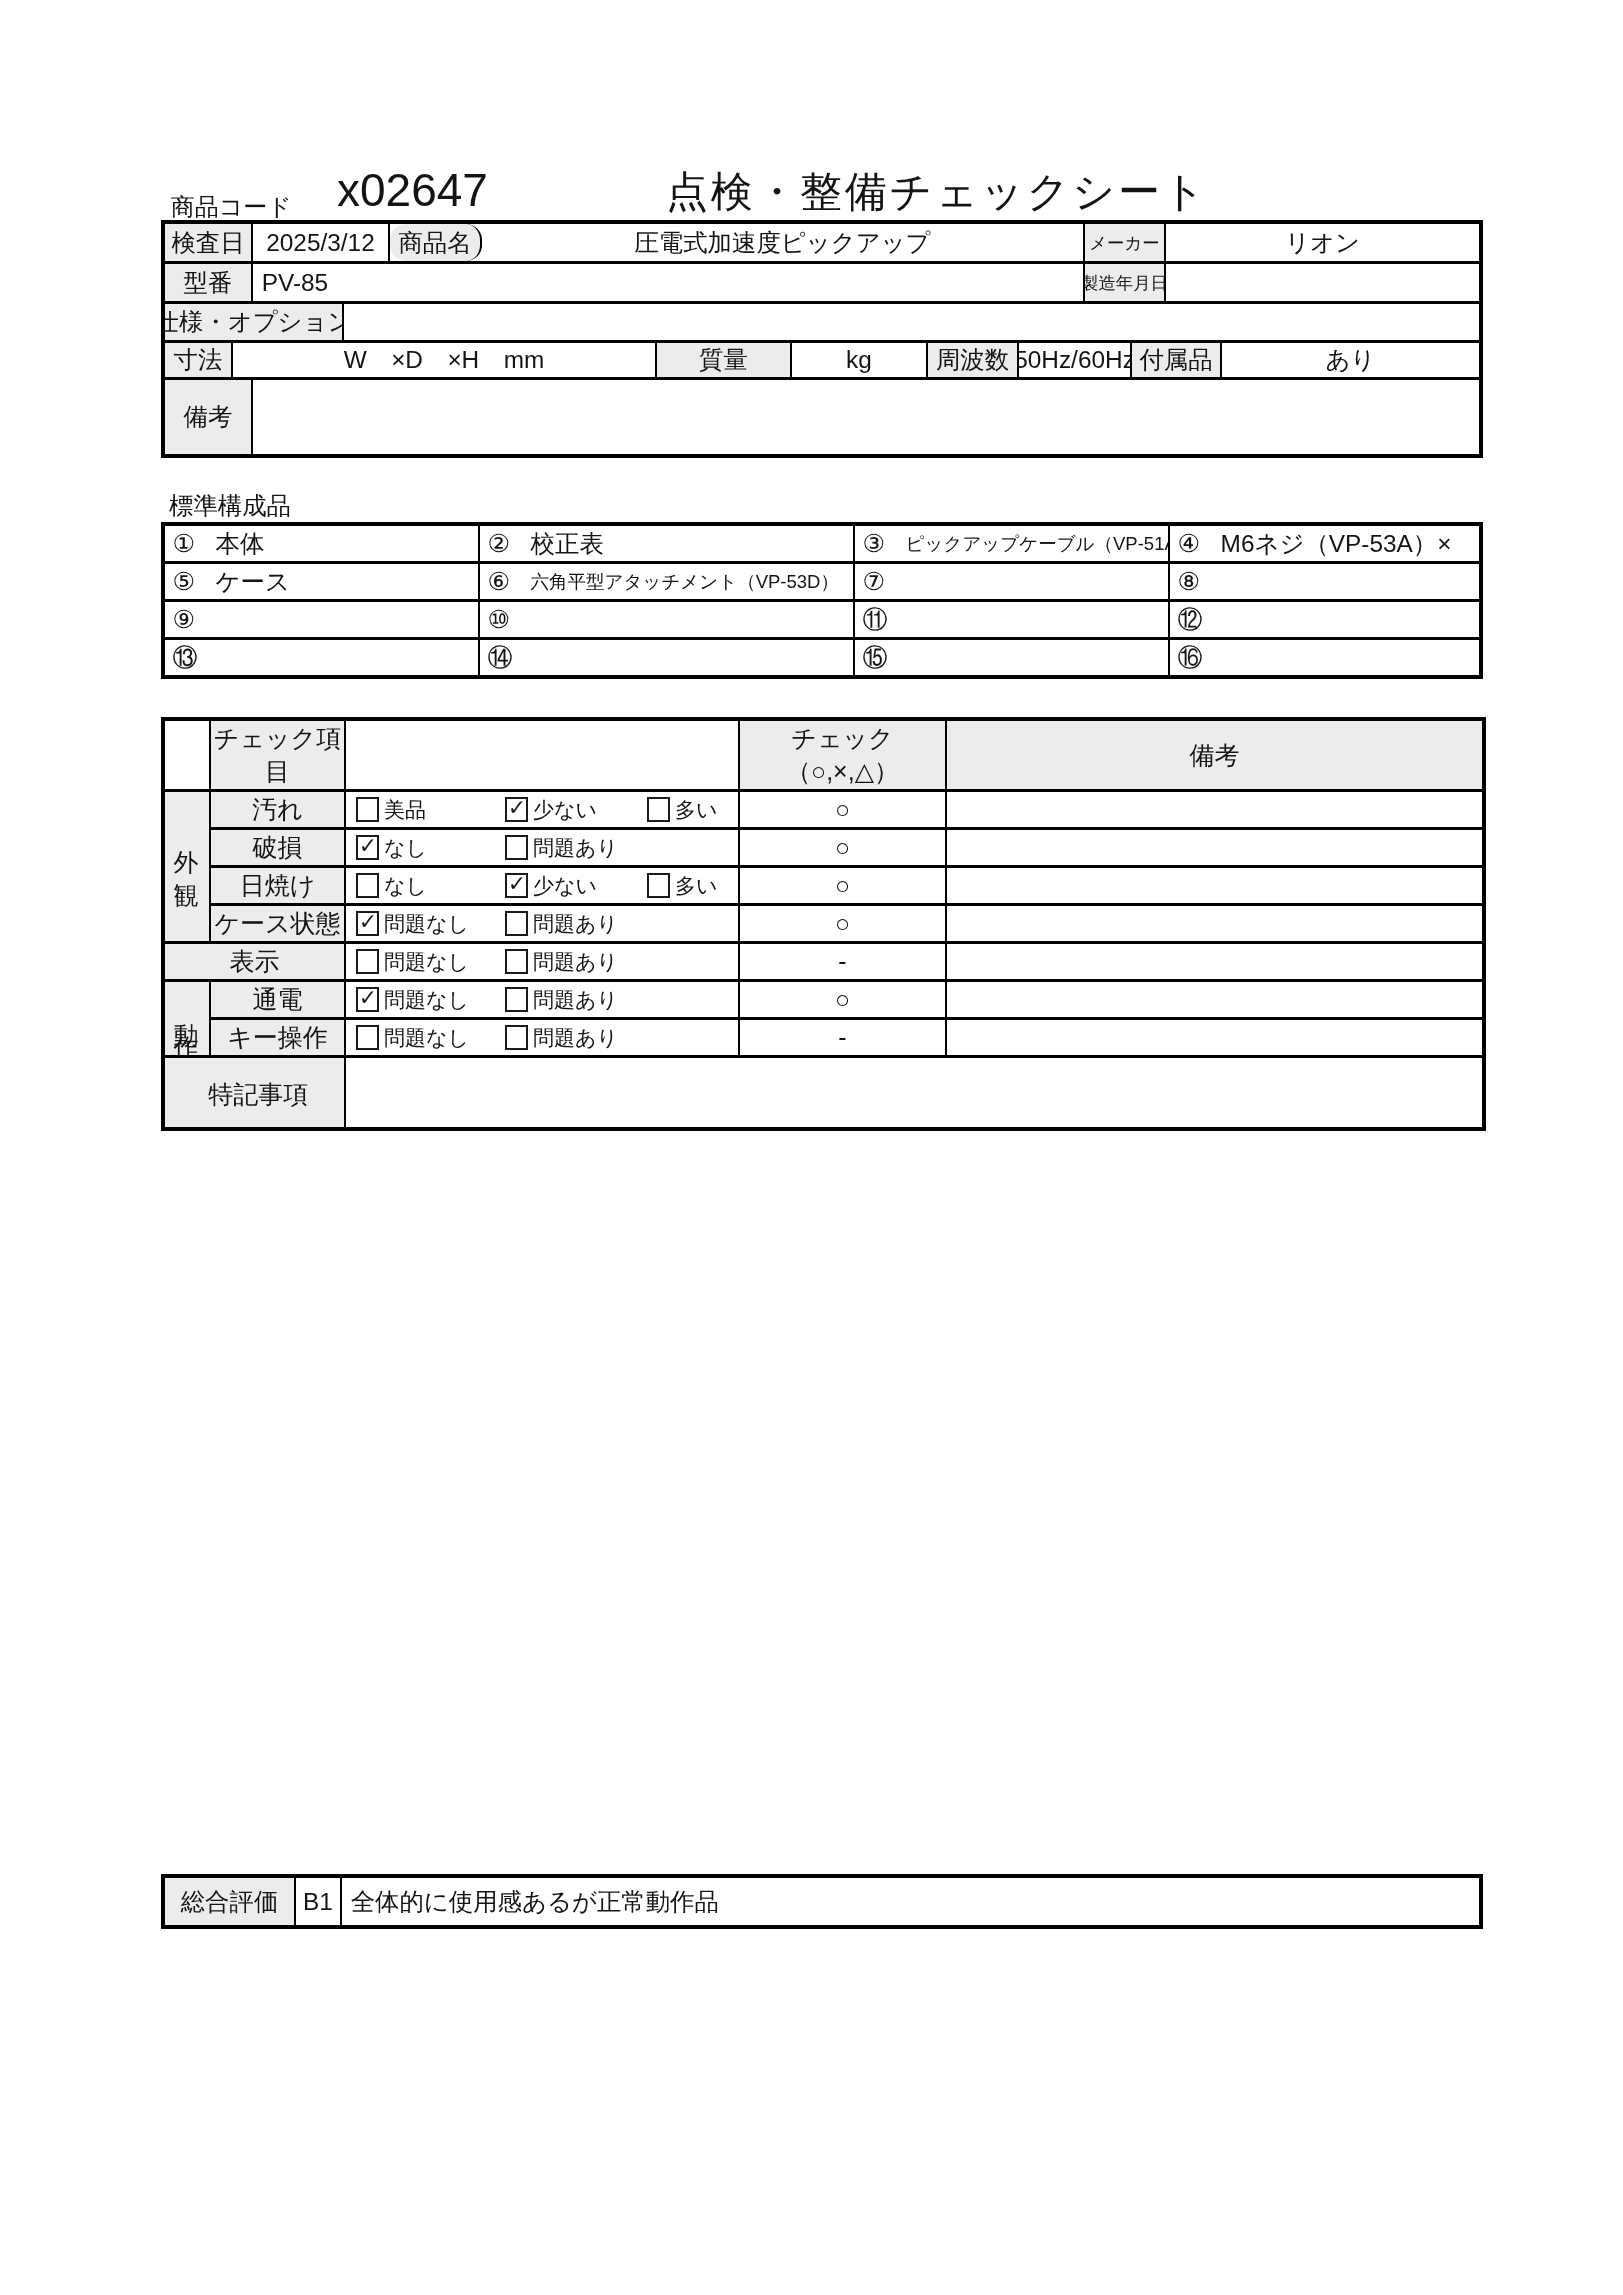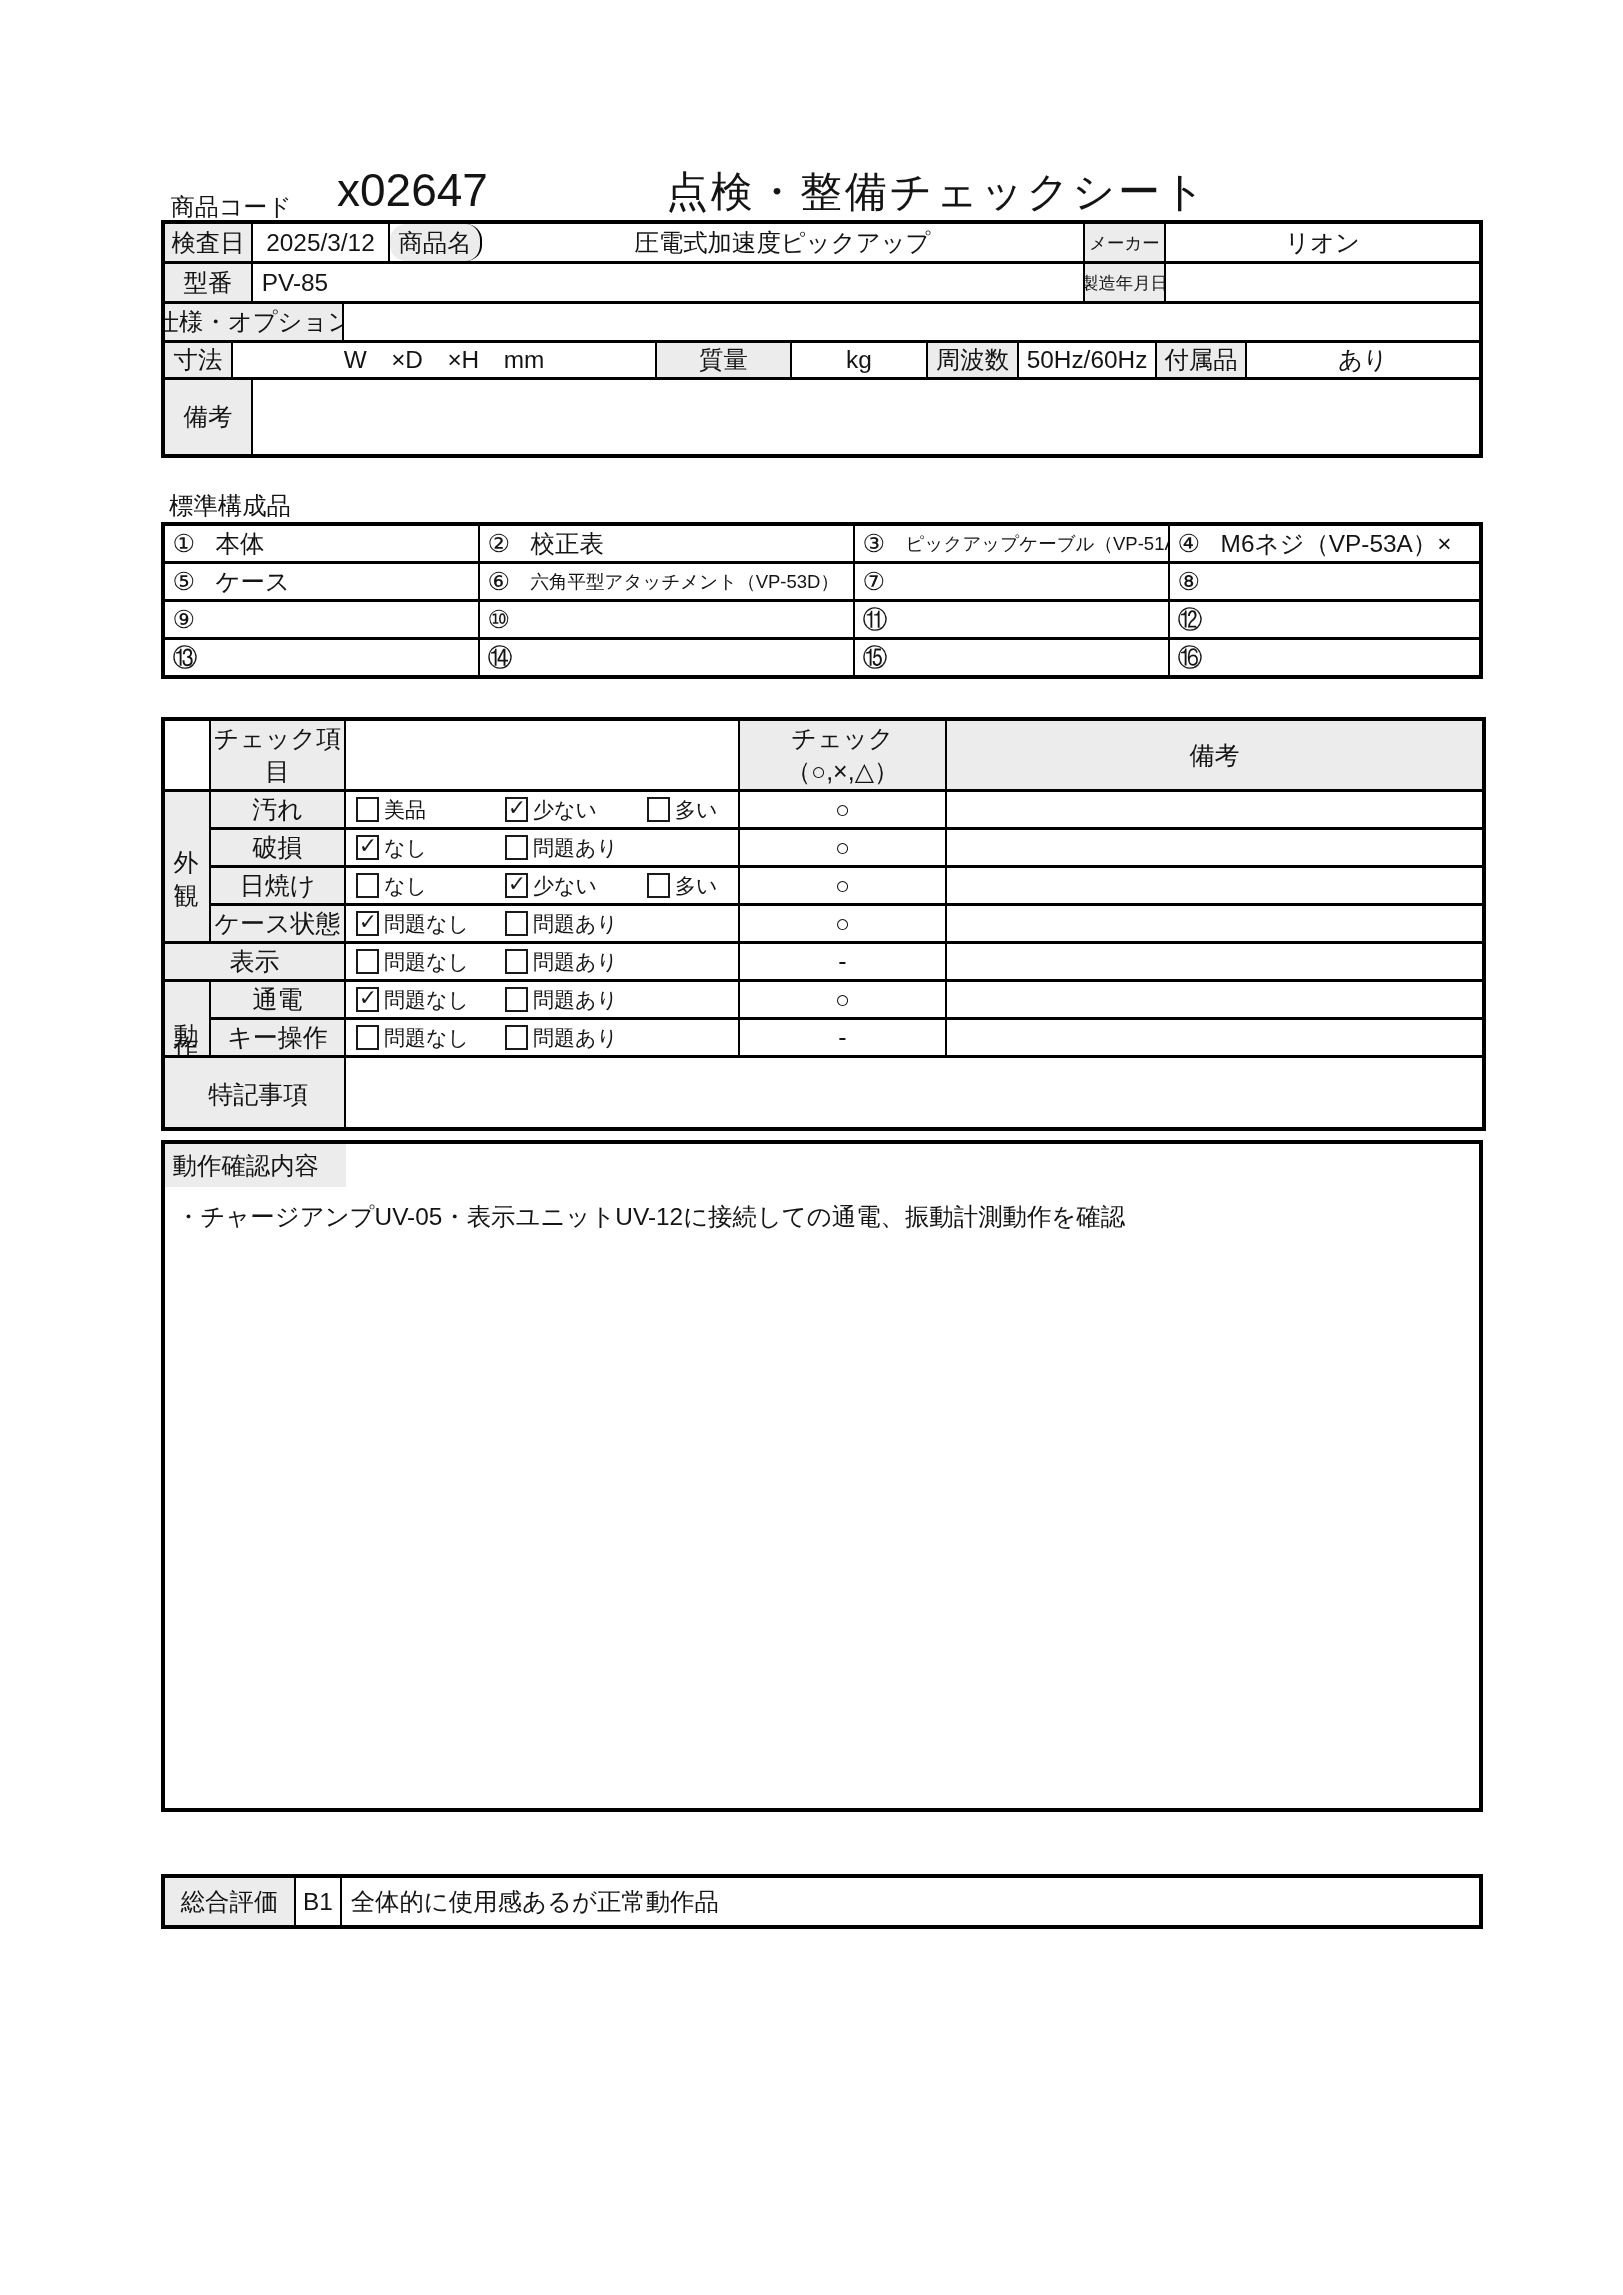--- a/index.html
+++ b/index.html
@@ -88,21 +88,21 @@
     <div class="frow" style="height:36px;">
       <div class="fcell lab" style="width:179px;">仕様・オプション</div>
       <div class="fcell grow left"></div>
     </div>
     <div class="frow" style="height:34px;">
       <div class="fcell lab" style="width:68px;">寸法</div>
       <div class="fcell" style="width:424px;">W　×D　×H　mm</div>
       <div class="fcell lab" style="width:135px;">質量</div>
       <div class="fcell" style="width:136px;">kg</div>
       <div class="fcell lab" style="width:91px;">周波数</div>
-      <div class="fcell" style="width:138px;">50Hz/60Hz</div>
+      <div class="fcell" style="width:113px;">50Hz/60Hz</div>
       <div class="fcell lab" style="width:90px;">付属品</div>
       <div class="fcell grow">あり</div>
     </div>
     <div class="frow" style="height:74px;">
       <div class="fcell lab" style="width:88px;">備考</div>
       <div class="fcell grow left"></div>
     </div>
   </div>
 
   <div class="sec-label">標準構成品</div>
@@ -326,24 +326,20 @@
       <td class="res">-</td>
       <td></td>
     </tr>
     <tr style="height:72px;">
       <td class="g top-left" colspan="2">特記事項</td>
       <td colspan="3" class="top-left"></td>
     </tr>
   </tbody>
     </table>
 
-  <div class="opbox">
-    <div class="opbox-label">動作確認内容</div>
-    <div class="opbox-line">・チャージアンプUV-05・表示ユニットUV-12に接続しての通電、振動計測動作を確認</div>
-  </div>
 
   <div class="ftable overall">
     <div class="frow">
       <div class="fcell lab" style="width:131px;">総合評価</div>
       <div class="fcell" style="width:46px;">B1</div>
       <div class="fcell grow left">全体的に使用感あるが正常動作品</div>
     </div>
   </div>
 
 </div>

